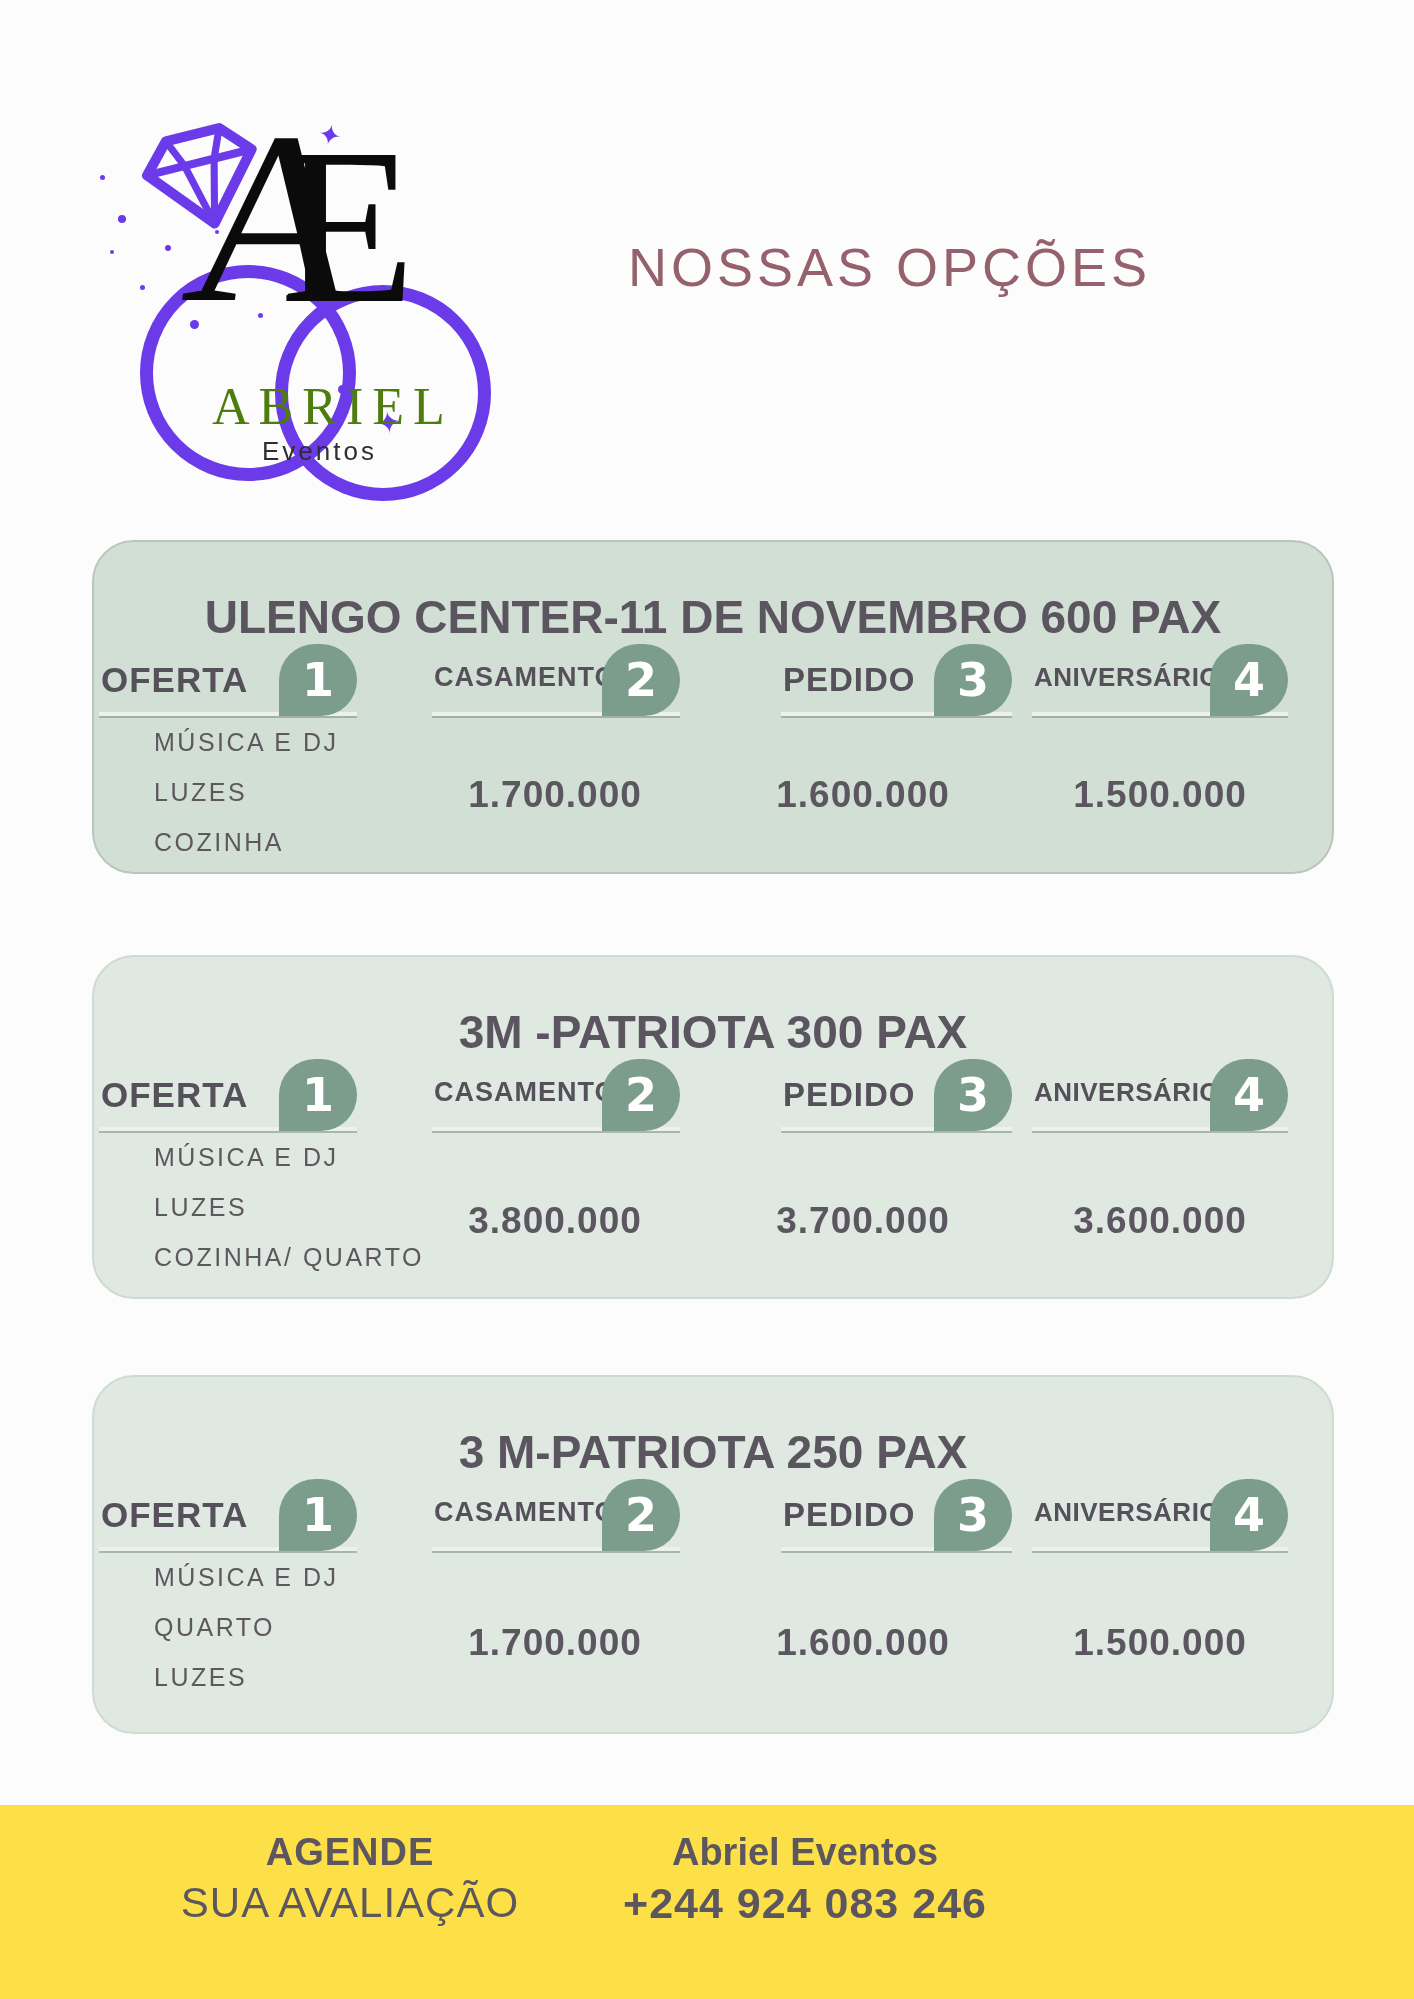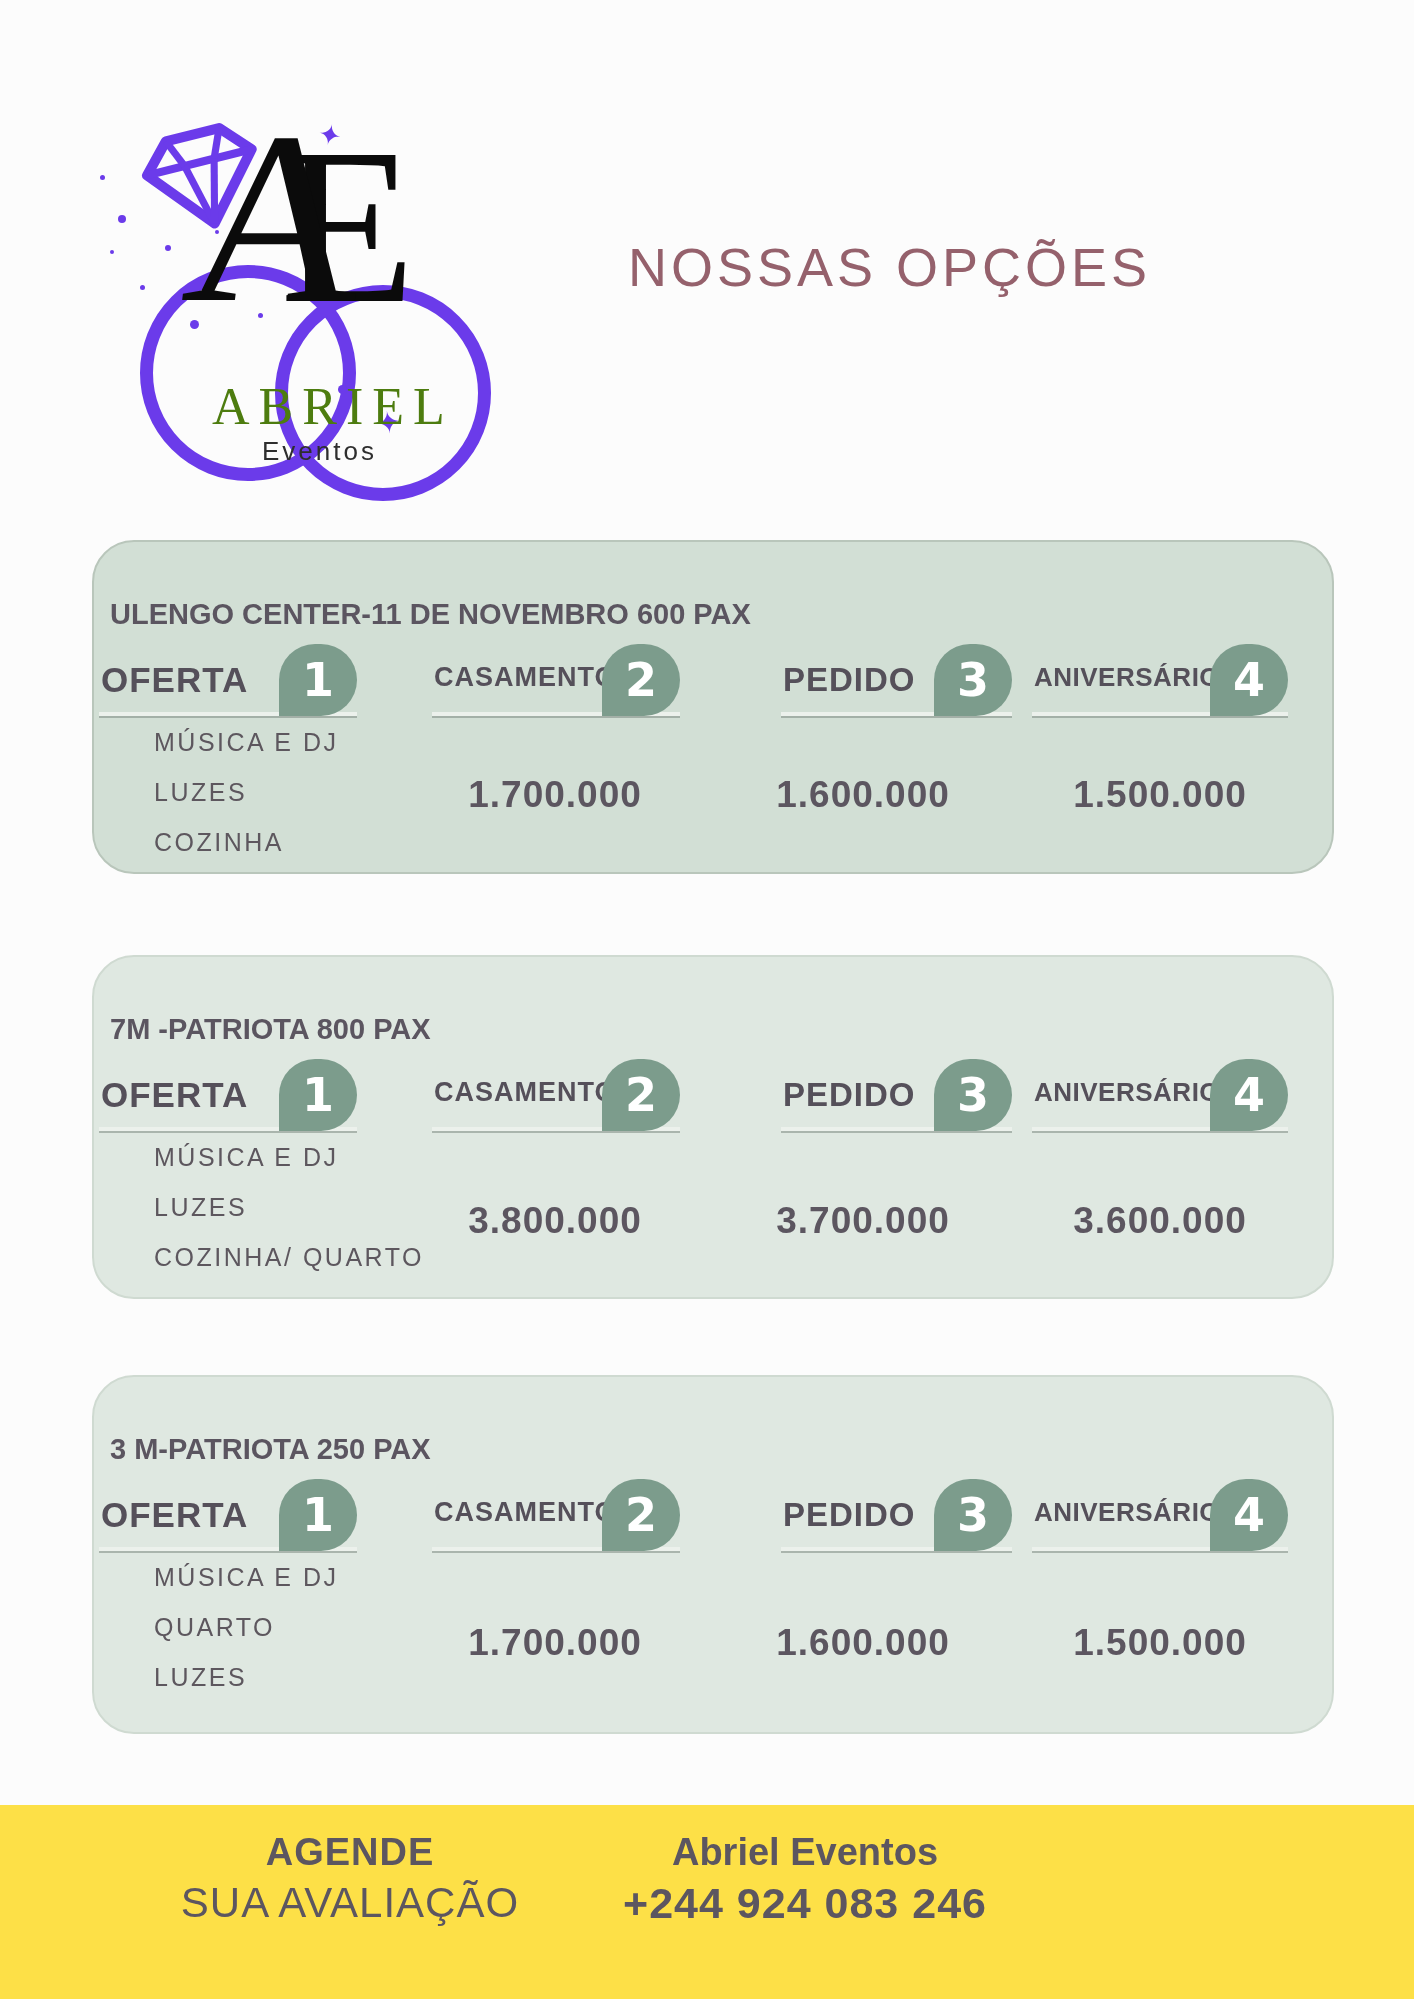--- a/index.html
+++ b/index.html
@@ -29,22 +29,22 @@
   .headline{position:absolute;left:628px;top:238px;}
   .eyebrow{font-size:54px;letter-spacing:4px;color:#95616c;line-height:58px;}
   .big-title{font-size:86px;font-weight:bold;letter-spacing:4px;color:#5b5560;line-height:94px;}
   
   .card{position:absolute;left:92px;width:1238px;border-radius:42px;}
   .card.dark{background:#d2dfd5;border:2px solid #b9c6bb;}
   .card.light{background:#dfe8e1;border:2px solid #cfdad1;}
   .card1{top:540px;height:330px;}
   .card2{top:955px;height:340px;}
   .card3{top:1375px;height:355px;}
-  .card-title{position:absolute;left:0;right:0;top:40px;margin:16px;text-align:left;
-    font-size:29px;font-weight:bold;color:#5b5560;letter-spacing:0px;}
+  .card-title{position:absolute;left:0;right:0;top:40px;margin:8px;text-align:center;
+    font-size:46px;font-weight:bold;color:#5b5560;letter-spacing:0px;}
   .col{position:absolute;top:100px;height:70px;border-bottom:4px solid #ecf1ec;
     box-shadow:0 2px 0 rgba(106,120,110,.45);}
   .col .lbl{position:absolute;left:2px;font-weight:bold;color:#55505a;white-space:nowrap;}
   .c1{left:5px;width:258px;}  .c1 .lbl{font-size:35px;bottom:12px;letter-spacing:1px;}
   .c2{left:338px;width:248px;} .c2 .lbl{font-size:27px;bottom:19px;letter-spacing:1px;}
   .c3{left:652px;width:231px;margin-left:35px;} .c3 .lbl{font-size:33px;bottom:13px;letter-spacing:1px;}
   .c4{left:938px;width:256px;} .c4 .lbl{font-size:26px;bottom:19px;letter-spacing:0.5px;}
   .badge{position:absolute;right:0;bottom:-4px;width:78px;height:72px;background:#7c9c8c;
     border-radius:39px 39px 39px 0;color:#ffffff;font-weight:bold;font-size:46px;
     display:flex;align-items:center;justify-content:center;
@@ -129,21 +129,21 @@
     <li>COZINHA</li>
   </ul>
   <div class="values">
     <span class="value v1">1.700.000</span>
     <span class="value v2">1.600.000</span>
     <span class="value v3">1.500.000</span>
   </div>
 </section>
 
 <section class="card light card2">
-  <h2 class="card-title">7M -PATRIOTA 800 PAX</h2>
+  <h2 class="card-title">3M -PATRIOTA 300 PAX</h2>
   <div class="col c1">
     <span class="lbl">OFERTA</span>
     <span class="badge">1</span>
   </div>
   <div class="col c2">
     <span class="lbl">CASAMENTO</span>
     <span class="badge">2</span>
   </div>
   <div class="col c3">
     <span class="lbl">PEDIDO</span>

